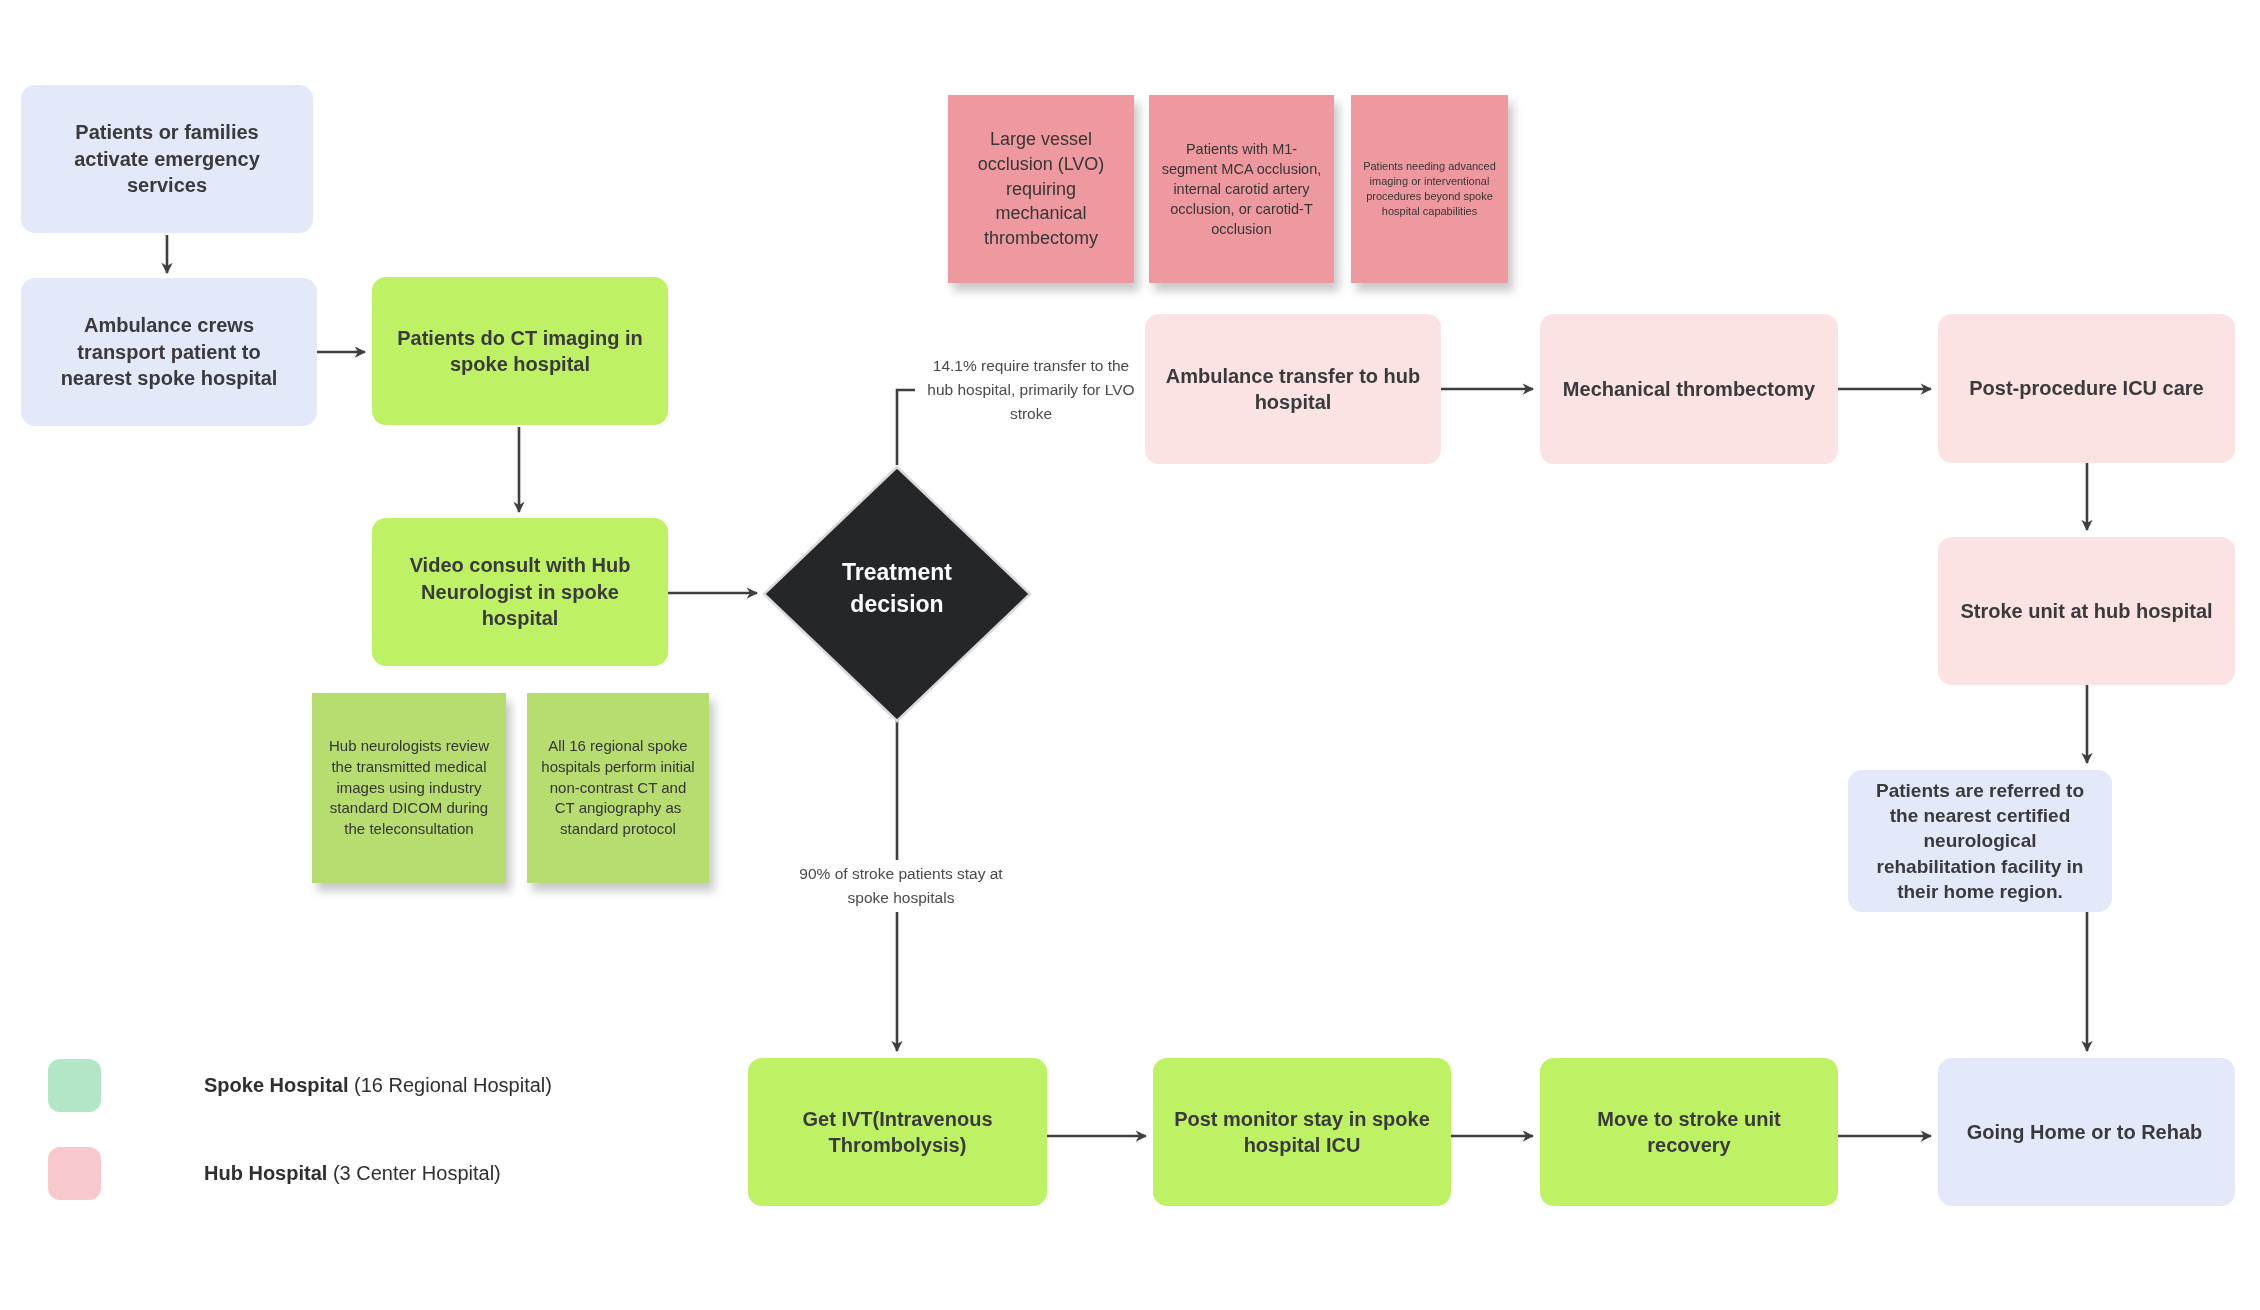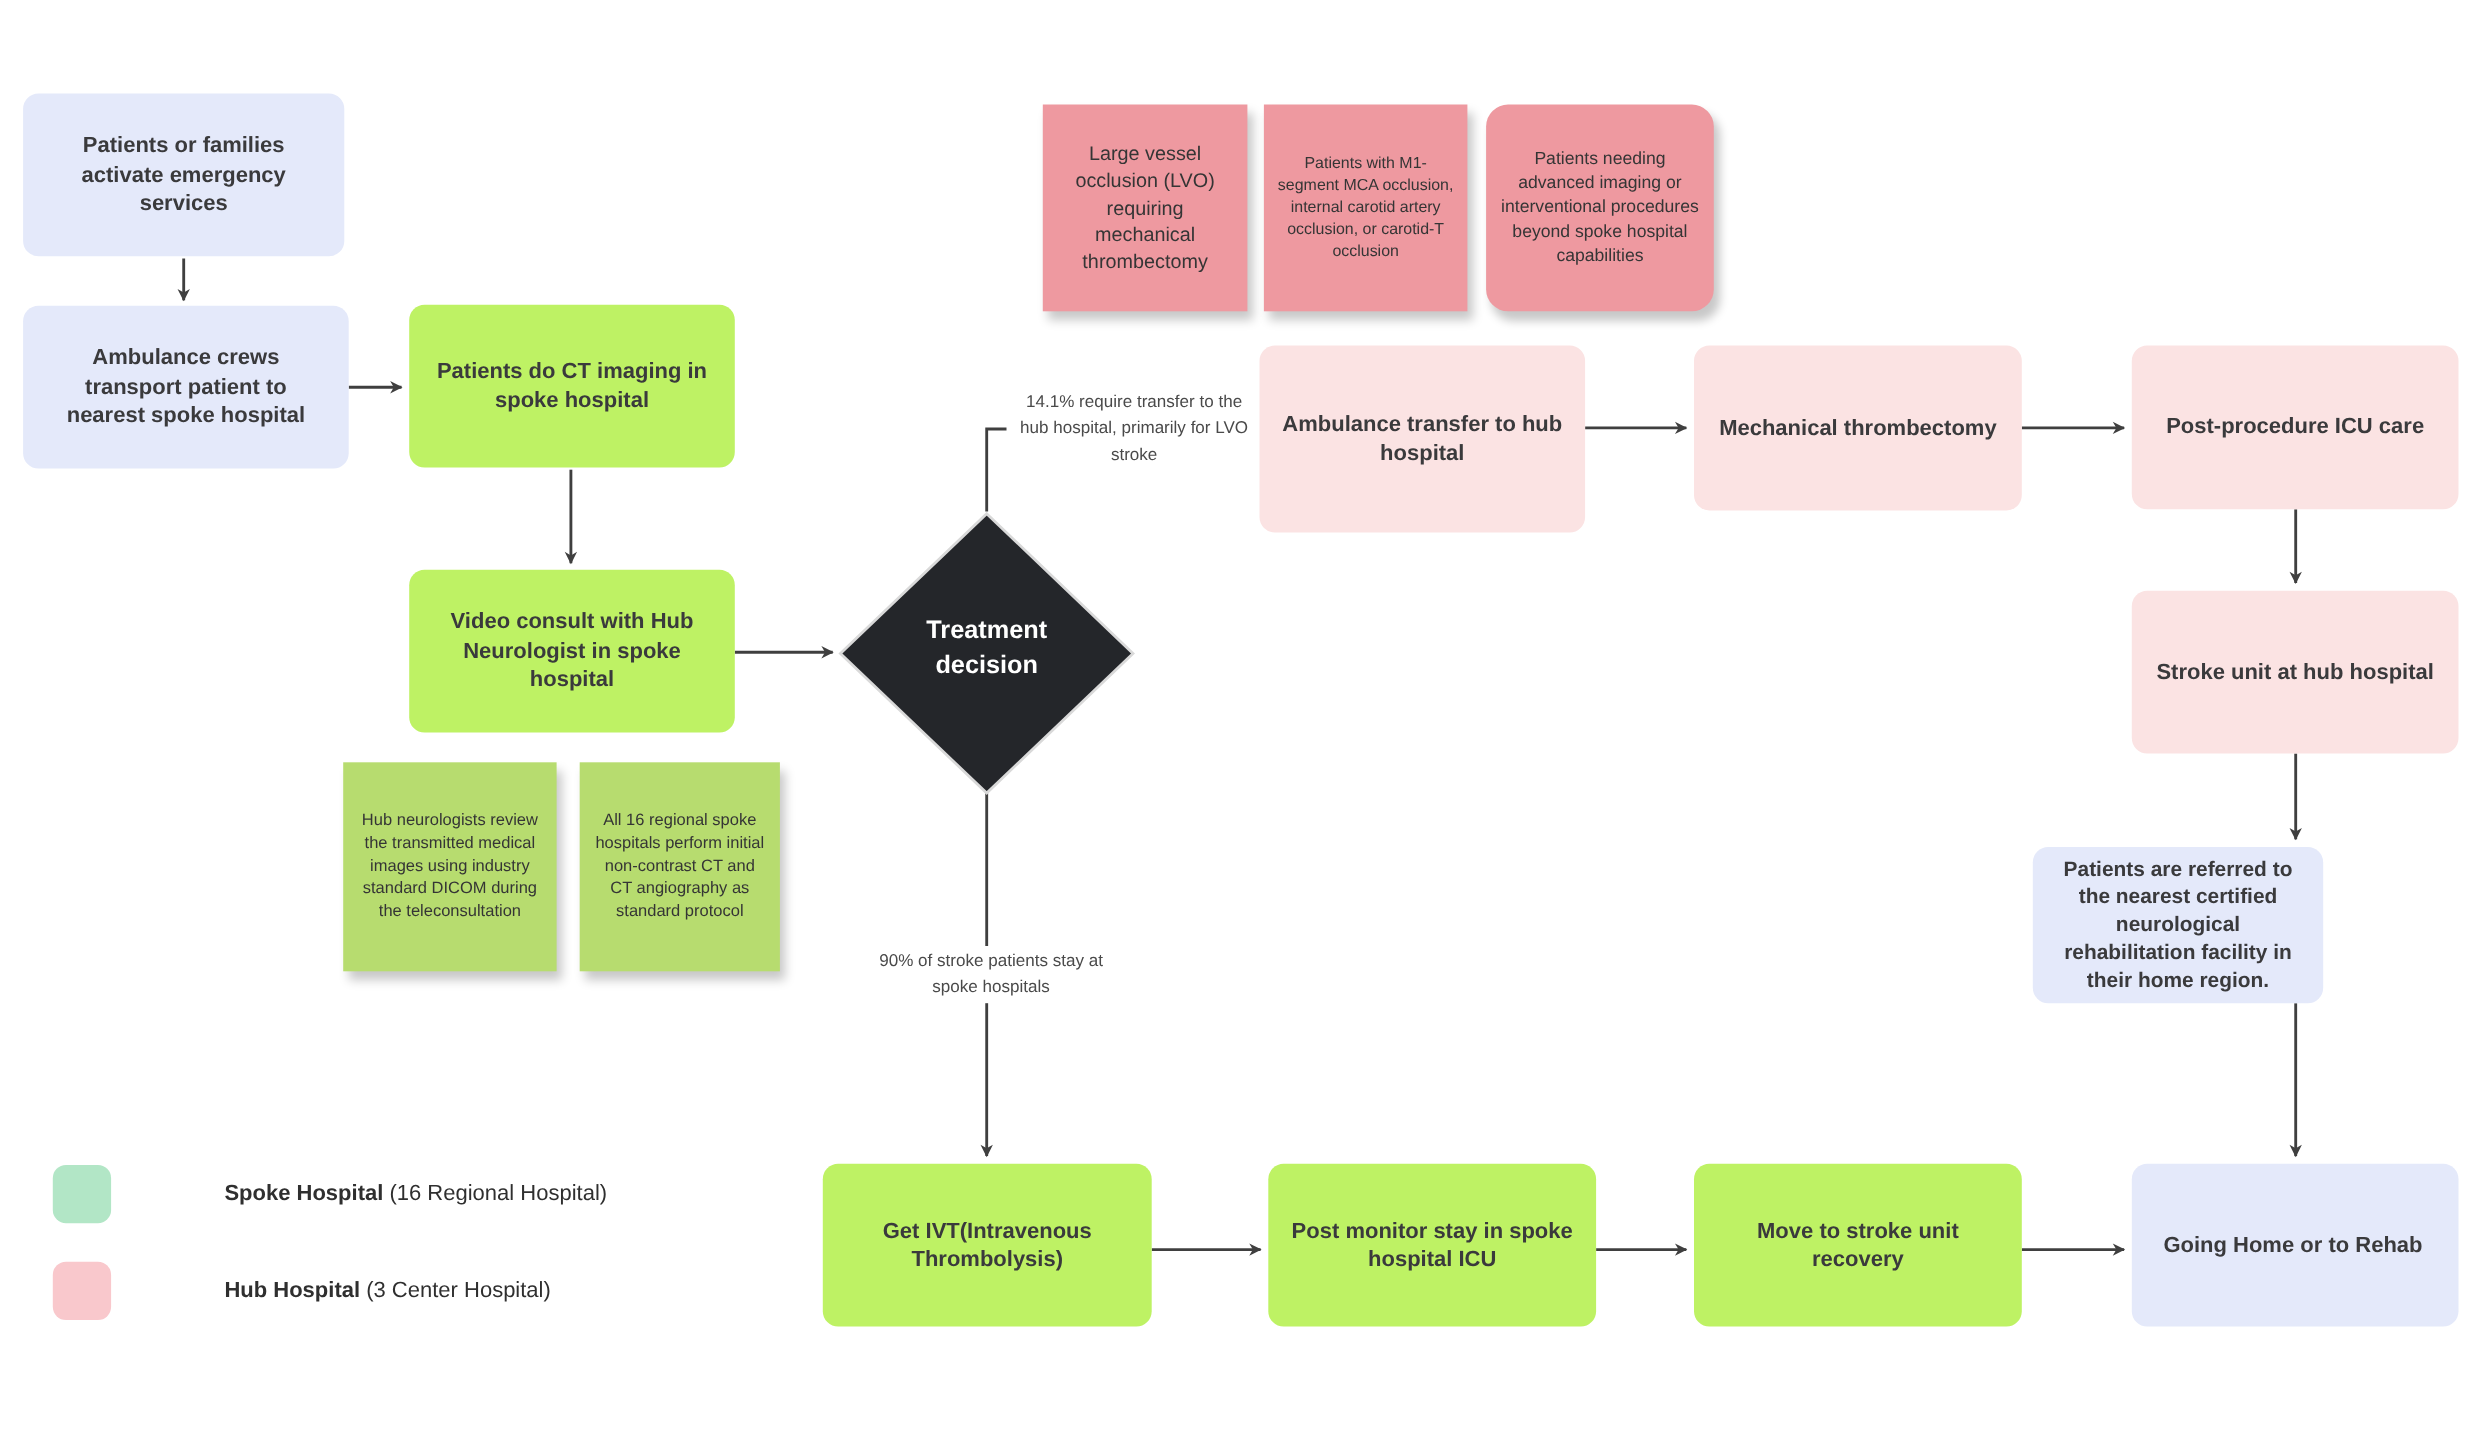--- a/index.html
+++ b/index.html
@@ -13,21 +13,21 @@
     text-align:center;font-weight:700;color:#3a3a3c;font-size:20px;line-height:1.32;
     padding:0 20px;box-sizing:border-box;
   }
   .blue{background:#e4e9fa;}
   .green{background:#bef264;}
   .pink{background:#fbe3e3;}
   #node-activate{left:21px;top:85px;width:292px;height:148px;}
   #node-ambulance-spoke{left:21px;top:278px;width:296px;height:148px;}
   #node-ct{left:372px;top:277px;width:296px;height:148px;}
   #node-video{left:372px;top:518px;width:296px;height:148px;}
-  #node-transfer-hub{left:1145px;top:314px;width:296px;height:170px;}
+  #node-transfer-hub{left:1145px;top:314px;width:296px;height:150px;}
   #node-thrombectomy{left:1540px;top:314px;width:298px;height:150px;}
   #node-icu{left:1938px;top:314px;width:297px;height:149px;}
   #node-stroke-unit{left:1938px;top:537px;width:297px;height:148px;}
   #node-rehab-referral{left:1848px;top:770px;width:264px;height:142px;font-size:19px;}
   #node-get-ivt{left:748px;top:1058px;width:299px;height:148px;}
   #node-post-monitor{left:1153px;top:1058px;width:298px;height:148px;}
   #node-stroke-recovery{left:1540px;top:1058px;width:298px;height:148px;}
   #node-going-home{left:1938px;top:1058px;width:297px;height:148px;padding-left:16px;}
   #diamond-label{
     position:absolute;z-index:4;left:797px;top:556px;width:200px;text-align:center;
@@ -35,21 +35,21 @@
   }
   .sticky{
     position:absolute;z-index:3;display:flex;align-items:center;justify-content:center;text-align:center;
     padding:12px 12px;box-sizing:border-box;color:#353535;line-height:1.38;
     box-shadow:5px 8px 9px rgba(0,0,0,0.22);
   }
   .sticky.salmon{background:#ee99a0;}
   .sticky.lime{background:#b7dc6f;}
   #sticky-lvo{left:948px;top:95px;width:186px;height:188px;font-size:18px;}
   #sticky-m1{left:1149px;top:95px;width:185px;height:188px;font-size:14.5px;}
-  #sticky-advanced{left:1351px;top:95px;width:207px;height:188px;font-size:16px;border-radius:20px;}
+  #sticky-advanced{left:1351px;top:95px;width:157px;height:188px;font-size:11px;}
   #sticky-dicom{left:312px;top:693px;width:194px;height:190px;font-size:15px;}
   #sticky-protocol{left:527px;top:693px;width:182px;height:190px;font-size:15px;}
   .edge-label{
     position:absolute;z-index:2;background:#ffffff;text-align:center;
     font-size:15.5px;color:#4a4a4a;line-height:1.55;padding:2px 4px;
   }
   #label-transfer{left:915px;top:352px;width:224px;}
   #label-stay{left:787px;top:860px;width:220px;}
   .legend{position:absolute;z-index:3;left:48px;top:1059px;}
   .legend-row{display:flex;align-items:center;margin-bottom:35px;gap:24px;}

